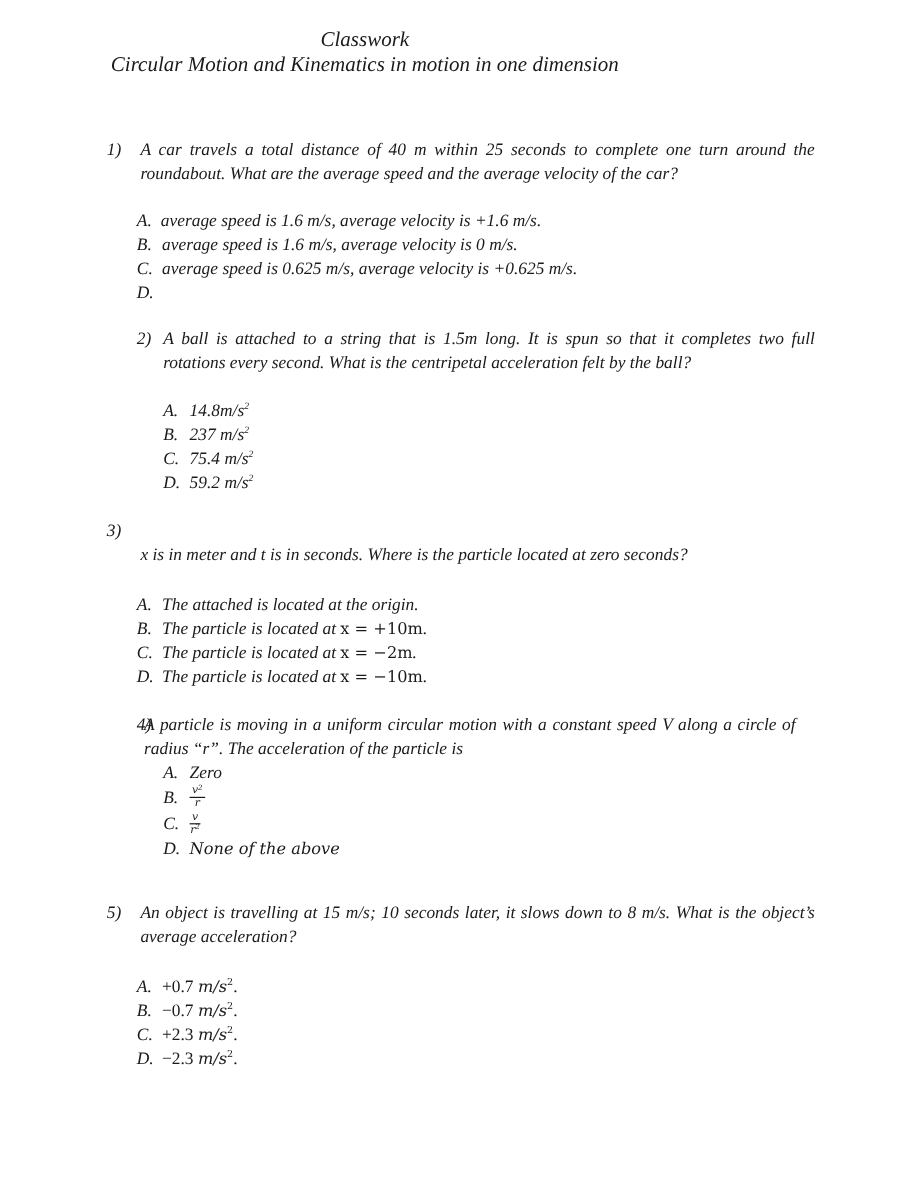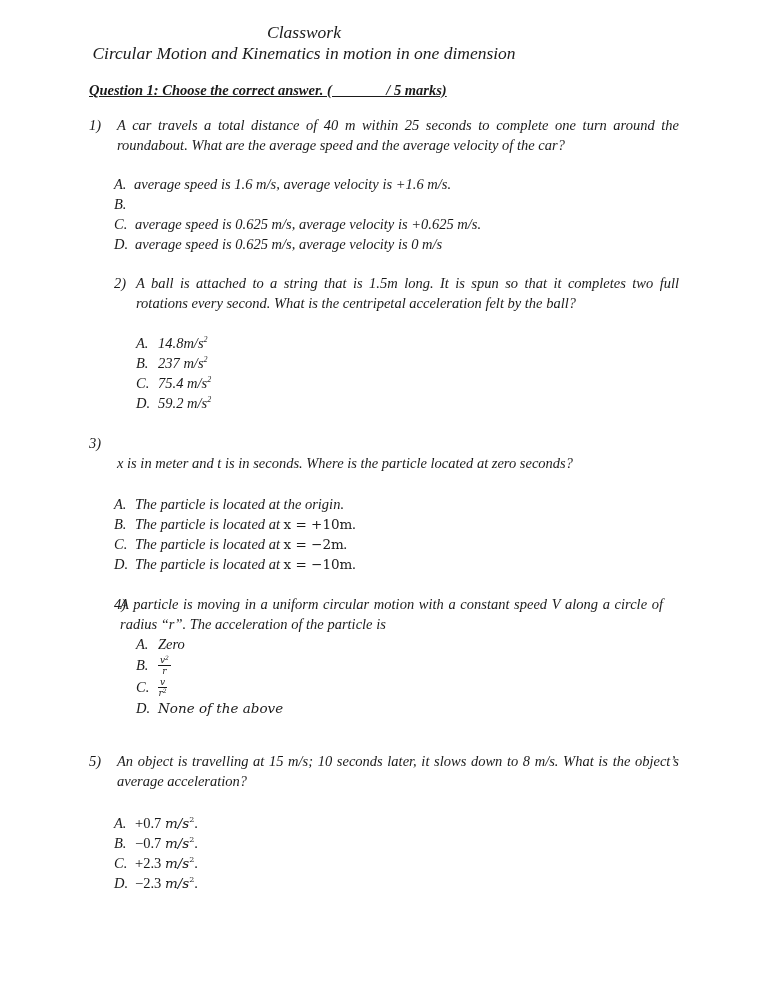--- a/index.html
+++ b/index.html
@@ -27,41 +27,40 @@
     .frac .n { display: block; border-bottom: 1px solid #1a1a1a; padding: 0 2px; }
     .frac .d { display: block; }
     .frac sup { font-size: 6px; vertical-align: 3px; }
   </style>
 </head>
 <body>
 
 <div class="page">
   <div class="title t1">Classwork</div>
   <div class="title t2">Circular Motion and Kinematics in motion in one dimension</div>
-  <div class="heading">Question 1: Choose the correct answer. (               / 5 marks)</div>
 
   <div class="q" style="left:89px; top:115px; width:590px; height:42px;">
     <span class="num">1)</span>
     <span class="text" style="left:28px; width:562px;">A car travels a total distance of 40 m within 25 seconds to complete one turn around the roundabout. What are the average speed and the average velocity of the car?</span>
   </div>
   <div class="opts" style="left:114px; top:174px; width:560px;">
     <div class="opt">
         <span class="lbl">A.</span>
         <span class="val" style="left:20px">average speed is 1.6 m/s, average velocity is +1.6 m/s.</span>
       </div>
     <div class="opt">
         <span class="lbl">B.</span>
+        <span class="val" style="left:21px">average speed is 1.6 m/s, average velocity is 0 m/s.</span>
       </div>
     <div class="opt">
         <span class="lbl">C.</span>
         <span class="val" style="left:21px">average speed is 0.625 m/s, average velocity is +0.625 m/s.</span>
       </div>
     <div class="opt">
         <span class="lbl">D.</span>
-        <span class="val" style="left:21px">average speed is 0.625 m/s, average velocity is 0 m/s</span>
       </div>
   </div>
 
   <div class="q" style="left:114px; top:273px; width:565px; height:42px;">
     <span class="num">2)</span>
     <span class="text" style="left:22px; width:543px;">A ball is attached to a string that is 1.5m long. It is spun so that it completes two full rotations every second. What is the centripetal acceleration felt by the ball?</span>
   </div>
   <div class="opts" style="left:136px; top:333px; width:300px;">
     <div class="opt">
         <span class="lbl">A.</span>
@@ -81,21 +80,21 @@
       </div>
   </div>
 
   <div class="q" style="left:89px; top:433px; width:600px; height:42px;">
     <span class="num">3)</span>
     <span class="text" style="left:28px; top:20px; width:575px;">x is in meter and t is in seconds. Where is the particle located at zero seconds?</span>
   </div>
   <div class="opts" style="left:114px; top:494px; width:400px;">
     <div class="opt">
         <span class="lbl">A.</span>
-        <span class="val" style="left:21px">The particle is located at the origin.</span>
+        <span class="val" style="left:21px">The attached is located at the origin.</span>
       </div>
     <div class="opt">
         <span class="lbl">B.</span>
         <span class="val" style="left:21px"><span>The particle is located at</span> <span class="math">x = +10m</span><span>.</span></span>
       </div>
     <div class="opt">
         <span class="lbl">C.</span>
         <span class="val" style="left:21px"><span>The particle is located at</span> <span class="math">x = −2m</span><span>.</span></span>
       </div>
     <div class="opt">

